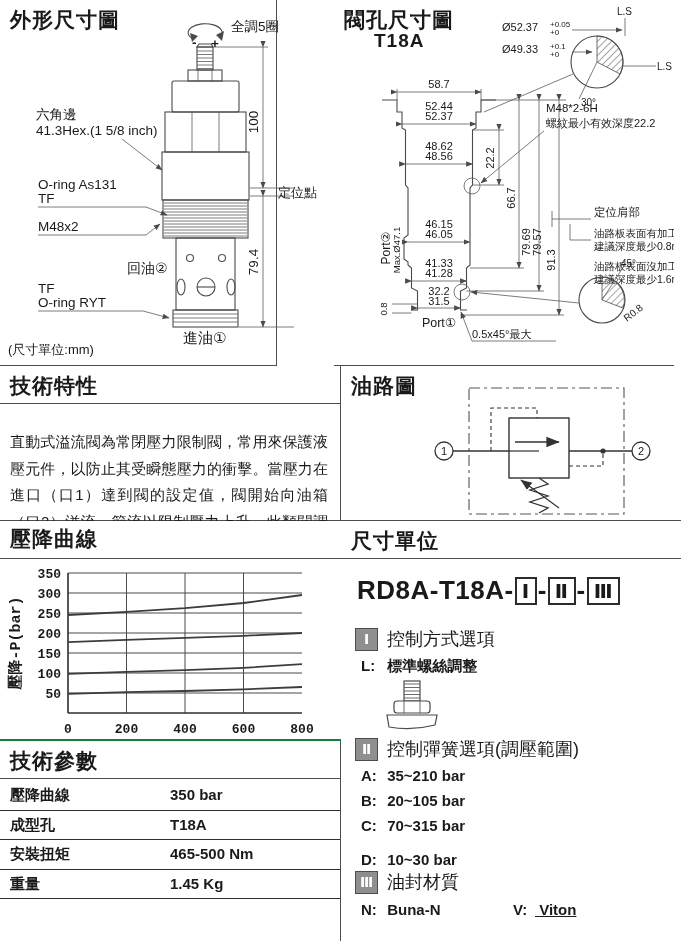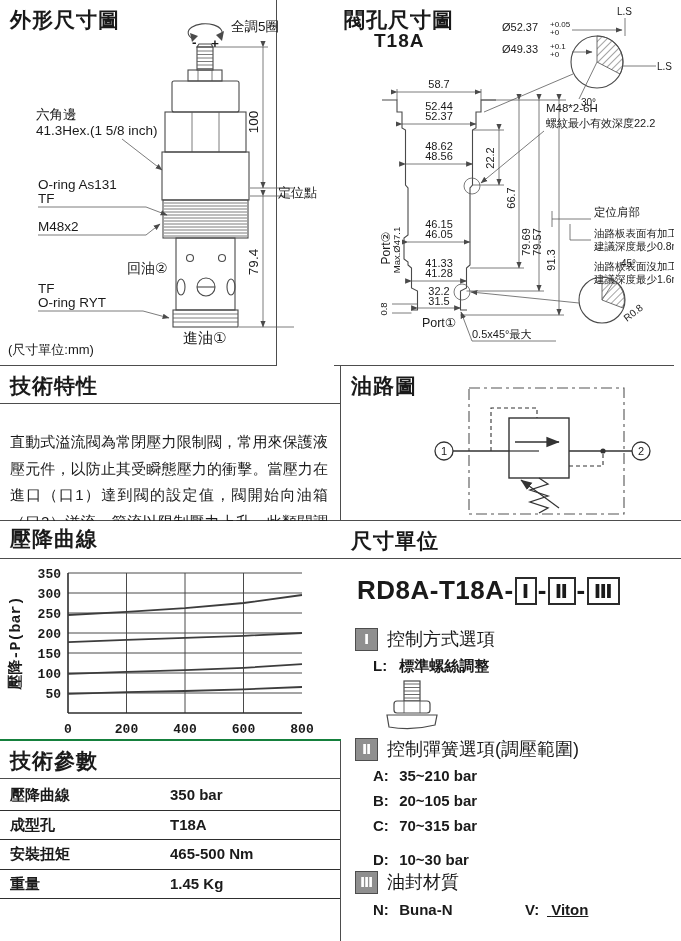--- a/index.html
+++ b/index.html
@@ -38,21 +38,21 @@
   #curve-chart .axis-label{font-size:16px;font-weight:bold;text-anchor:middle;}
   #curve-chart .ylabel{font-size:15px;}
 
   
   .model-row{margin:16px 0 0 16px;font-size:26px;font-weight:bold;letter-spacing:0.5px;display:flex;align-items:center;}
   .mbox{display:inline-block;border:2px solid #2b2b2b;padding:0 5px;font-size:20px;line-height:24px;margin:0 1px;}
   .group-head{display:flex;align-items:center;margin:0 0 0 14px;}
   .marker{display:inline-block;width:21px;height:21px;background:#8f8f8f;border:1px solid #4d4d4d;
           color:#fff;font-size:14px;font-weight:bold;text-align:center;line-height:21px;}
   .group-title{font-size:18px;font-weight:normal;margin-left:9px;}
-  .opt{position:absolute;left:20px;font-size:15px;font-weight:bold;margin-left:12px;}
+  .opt{position:absolute;left:20px;font-size:15px;font-weight:bold;}
   .opt .opt-code{display:inline-block;min-width:22px;}
 
   
   .param-rows{margin-top:2px;}
   .param-row{position:relative;height:28.6px;border-bottom:1px solid #2e2e2e;margin:0 0 0 0;}
   .param-label{position:absolute;left:10px;top:5px;font-size:15px;font-weight:bold;}
   .param-value{position:absolute;left:170px;top:5px;font-size:15px;font-weight:bold;}
 
   .unit-note{position:absolute;left:8px;bottom:6px;font-size:13px;}
   .t18a-sub{position:absolute;left:40px;top:30px;font-size:19px;font-weight:bold;letter-spacing:1px;}

